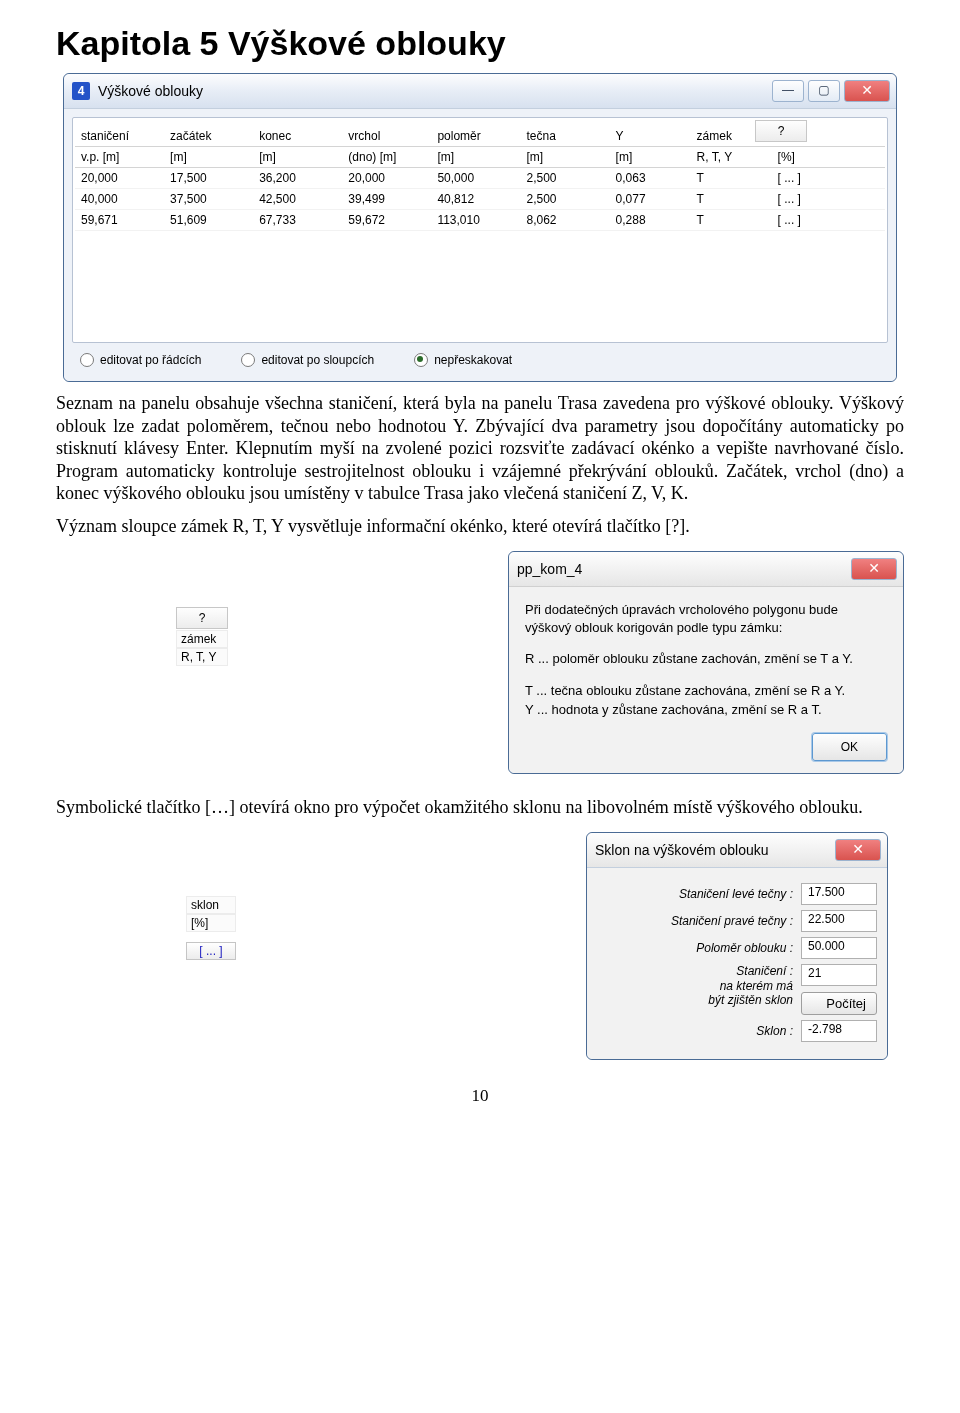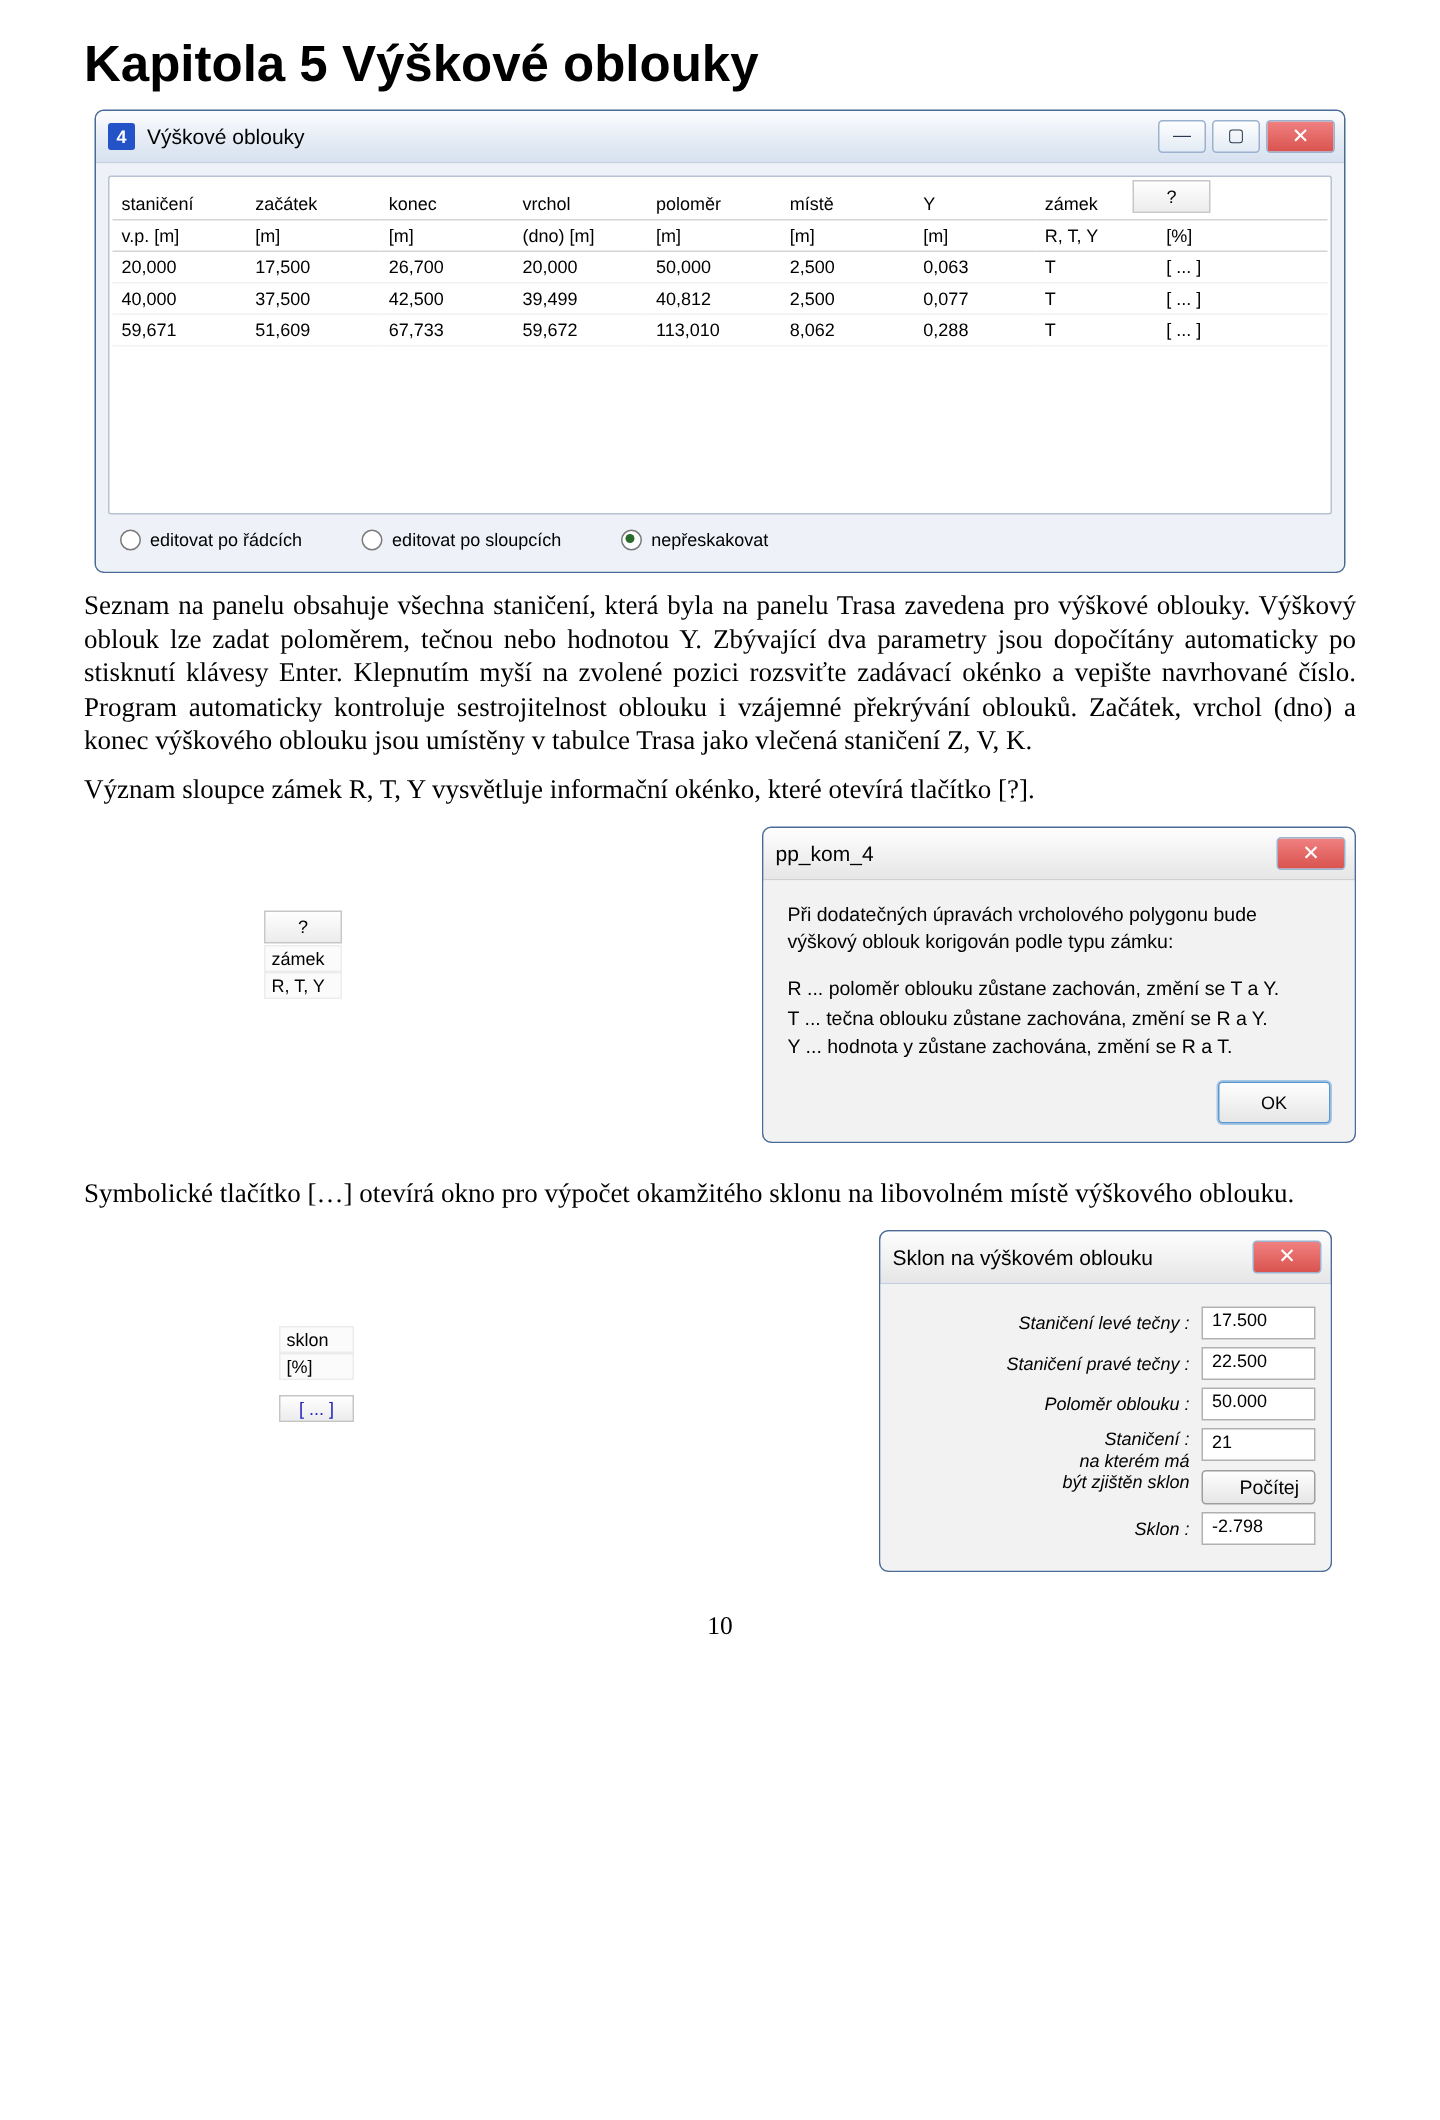--- a/index.html
+++ b/index.html
@@ -313,42 +313,42 @@
               <col style="width:10%">
               <col style="width:14%">
           </colgroup>
           <thead>
             <tr>
               <th>staničení</th>
               <th>začátek</th>
               <th>konec</th>
               <th>vrchol</th>
               <th>poloměr</th>
-              <th>místě</th>
+              <th>tečna</th>
               <th>Y</th>
               <th>zámek</th>
               <th>sklon</th>
             </tr>
             <tr>
               <th>v.p. [m]</th>
               <th>[m]</th>
               <th>[m]</th>
               <th>(dno) [m]</th>
               <th>[m]</th>
               <th>[m]</th>
               <th>[m]</th>
               <th>R, T, Y</th>
               <th>[%]</th>
             </tr>
           </thead>
           <tbody>
             <tr>
               <td>20,000</td>
               <td>17,500</td>
-              <td>26,700</td>
+              <td>36,200</td>
               <td>20,000</td>
               <td>50,000</td>
               <td>2,500</td>
               <td>0,063</td>
               <td>T</td>
               <td>[ ... ]</td>
             </tr>
             <tr>
               <td>40,000</td>
               <td>37,500</td>
@@ -402,21 +402,21 @@
     </div>
 
     <div class="window dlg2">
       <div class="win-titlebar">
         <div class="win-title">pp_kom_4</div>
         <div class="win-spacer"></div>
         <div class="win-btn close">✕</div>
       </div>
       <div class="win-body">
         <p class="dlg-p">Při dodatečných úpravách vrcholového polygonu bude výškový oblouk korigován podle typu zámku:</p>
-        <p class="dlg-p" style="margin-bottom:2px">R ... poloměr oblouku zůstane zachován, změní se T a Y.</p>
+        <p class="dlg-p" style="margin-bottom:14px">R ... poloměr oblouku zůstane zachován, změní se T a Y.</p>
         <p class="dlg-p" style="margin-bottom:2px">T ... tečna oblouku zůstane zachována, změní se R a Y.</p>
         <p class="dlg-p">Y ... hodnota y zůstane zachována, změní se R a T.</p>
         <div class="dlg-bottom">
           <div class="btn ok">OK</div>
         </div>
       </div>
     </div>
   </div>
 
   <p class="body" style="margin-top:18px">Symbolické tlačítko […] otevírá okno pro výpočet okamžitého sklonu na libovolném místě výškového oblouku.</p>

